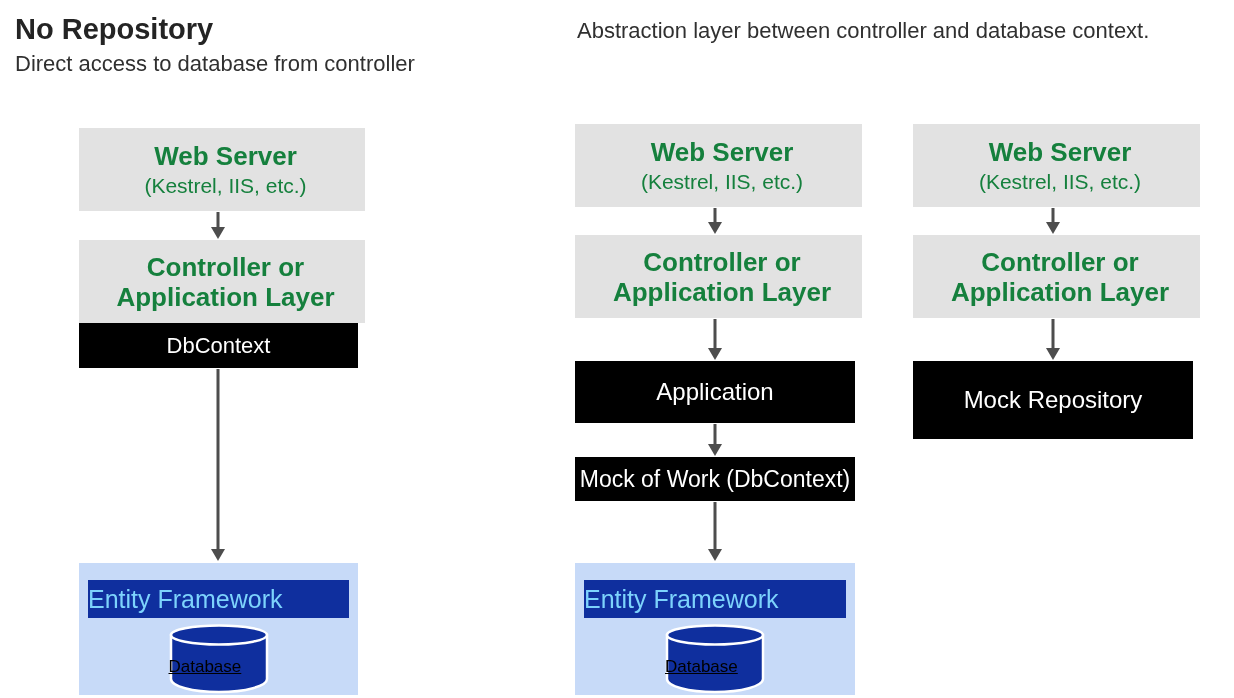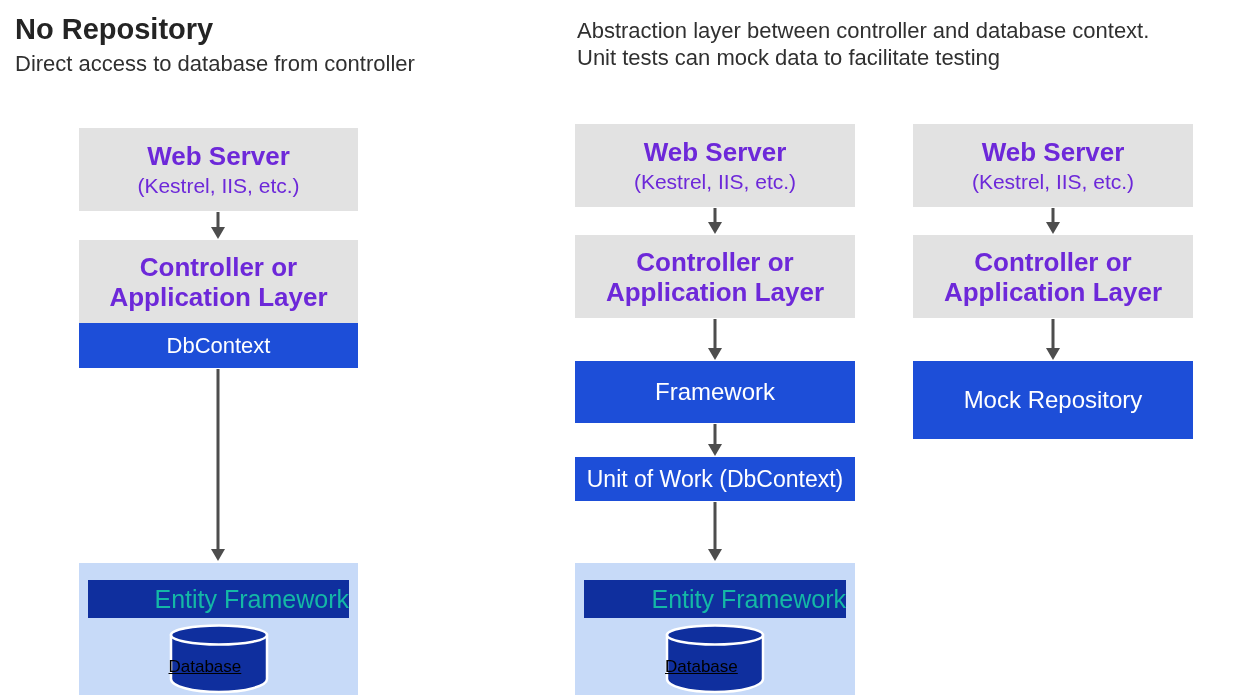--- a/index.html
+++ b/index.html
@@ -8,64 +8,63 @@
     font-family:"Liberation Sans",sans-serif;overflow:hidden;
     -webkit-font-smoothing:antialiased;
   }
   .hdr{position:absolute;text-align:left;color:#242424;}
   .hdr-title{font-size:29px;font-weight:bold;line-height:33px;}
   .hdr-sub{font-size:22px;line-height:27px;margin-top:4px;color:#303030;}
   .box{
     position:absolute;display:flex;flex-direction:column;
     align-items:center;justify-content:center;text-align:center;
   }
-  .gray{background:#e2e2e2;color:#6d28d9;}
-  .blue{background:#1d4ed8;color:#ffffff;}
+  .gray{background:#e2e2e2;color:#15803d;padding-left:7px;}
+  .blue{background:#000000;color:#ffffff;}
   .box-title{font-size:26px;font-weight:bold;line-height:30px;}
   .box-sub{font-size:21px;line-height:25px;margin-top:2px;text-align:right;}
   .blue-label{font-size:24px;line-height:28px;}
   .blue-label.small{font-size:22px;}
   .uow-label{font-size:23px;line-height:27px;}
   .arrow{position:absolute;width:16px;transform:translateX(-8px);}
   .arrow::before{
     content:"";position:absolute;left:50%;top:0;bottom:9px;width:3px;
     transform:translateX(-50%);background:#4d4d4d;
   }
   .arrow::after{
     content:"";position:absolute;left:50%;bottom:0;width:0;height:0;
     transform:translateX(-50%);
     border-left:7px solid transparent;border-right:7px solid transparent;
     border-top:12px solid #4d4d4d;
   }
   .ef{position:absolute;background:#c7daf8;}
   .ef-header{
     position:absolute;left:9px;right:9px;top:17px;height:38px;
-    background:#0f2f9e;color:#14b8a6;font-size:25px;
-    display:flex;align-items:center;justify-content:flex-end;
+    background:#0f2f9e;color:#7dd3fc;font-size:25px;
+    display:flex;align-items:center;justify-content:flex-start;
   }
   .cyl{position:absolute;left:50%;transform:translateX(-50%);top:61px;width:100px;height:70px;}
   .cyl svg{position:absolute;left:0;top:0;}
   .cyl-label{
     position:absolute;left:0;top:33px;width:100%;text-align:left;
     color:#000000;font-size:17px;line-height:20px;text-decoration:underline;
   }
 </style>
 </head>
 <body>
 
 <div class="canvas">
 
   <div class="hdr" style="left:15px;top:13px;width:435px;">
     <div class="hdr-title">No Repository</div>
     <div class="hdr-sub">Direct access to database from controller</div>
   </div>
 
   <div class="hdr" style="left:577px;top:13px;width:657px;">
     <div class="hdr-sub" style="">Abstraction layer between controller and database context.</div>
-    <div class="hdr-sub" style="margin-top:0;">Unit tests can mock data to facilitate testing</div>
   </div>
 
   <div class="box gray" style="left:79px;top:128px;width:279px;height:83px;">
     <div class="box-title">Web Server</div>
     <div class="box-sub">(Kestrel, IIS, etc.)</div>
   </div>
 
   <div class="arrow" style="left:218px;top:212px;height:27px;"></div>
 
   <div class="box gray" style="left:79px;top:240px;width:279px;height:83px;">
@@ -100,27 +99,27 @@
   <div class="arrow" style="left:715px;top:208px;height:26px;"></div>
 
   <div class="box gray" style="left:575px;top:235px;width:280px;height:83px;">
     <div class="box-title">Controller or</div>
     <div class="box-title">Application Layer</div>
   </div>
 
   <div class="arrow" style="left:715px;top:319px;height:41px;"></div>
 
   <div class="box blue" style="left:575px;top:361px;width:280px;height:62px;">
-    <div class="blue-label">Framework</div>
+    <div class="blue-label">Application</div>
   </div>
 
   <div class="arrow" style="left:715px;top:424px;height:32px;"></div>
 
   <div class="box blue" style="left:575px;top:457px;width:280px;height:44px;">
-    <div class="uow-label">Unit of Work (DbContext)</div>
+    <div class="uow-label">Mock of Work (DbContext)</div>
   </div>
 
   <div class="arrow" style="left:715px;top:502px;height:59px;"></div>
 
   <div class="ef" style="left:575px;top:563px;width:280px;height:132px;">
     <div class="ef-header">
       <span>Entity Framework</span>
     </div>
     <div class="cyl">
       <svg width="100" height="70" viewBox="0 0 100 70">

